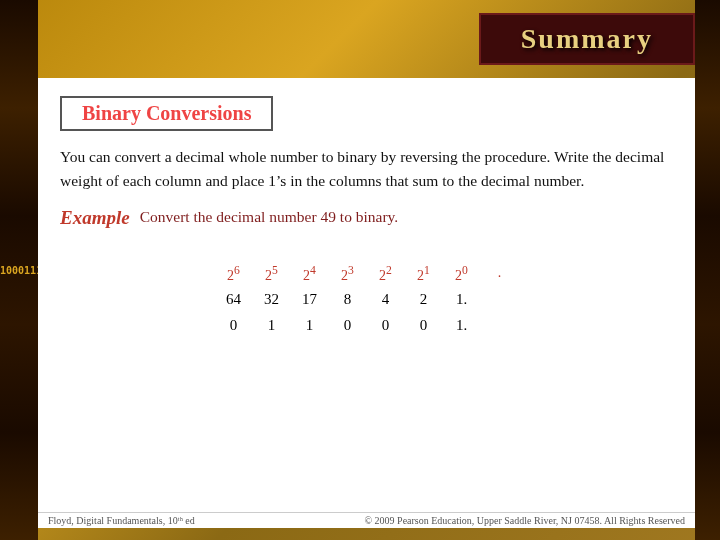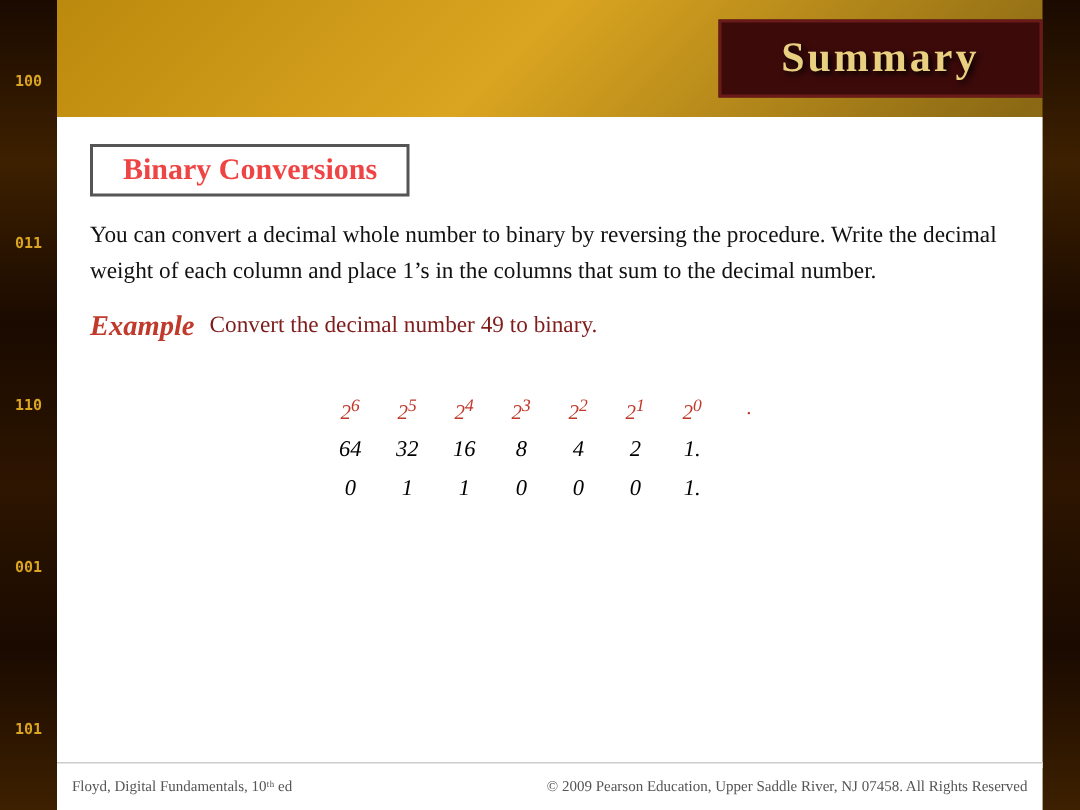--- a/index.html
+++ b/index.html
@@ -23,21 +23,21 @@
     }
 
     
     .side-strip-left {
       position: absolute;
       left: 0; top: 0; bottom: 0;
       width: 38px;
       background: linear-gradient(180deg, #1a0a00 0%, #3d2000 20%, #1a0a00 40%, #2d1500 60%, #1a0a00 80%, #3d2000 100%);
       z-index: 1;
       display: flex;
-      flex-direction: column;
+      flex-direction: row;
       align-items: center;
       justify-content: space-around;
       color: #c8a050;
       font-family: monospace;
       font-size: 11px;
       font-weight: bold;
     }
 
     .side-strip-right {
       position: absolute;
@@ -162,41 +162,40 @@
       margin: 6px auto 8px auto;
       display: block;
       width: fit-content;
     }
 
     .powers-row {
       display: flex;
       gap: 0;
       justify-content: flex-end;
       font-size: 15px;
-      font-style: italic;
     }
 
     .powers-row .cell {
       width: 38px;
       text-align: center;
       line-height: 1.7;
     }
 
     .powers-row.red {
       color: #c0392b;
       font-size: 14px;
     }
 
     
     .footer-bar {
       position: absolute;
-      bottom: 0;
+      bottom: 12px;
       left: 38px;
       right: 25px;
-      height: 32px;
+      height: 16px;
       background: white;
       border-top: 1px solid #ccc;
       z-index: 2;
       display: flex;
       align-items: center;
       justify-content: space-between;
       padding: 0 10px;
       font-size: 10px;
       color: #555;
     }
@@ -274,21 +273,21 @@
       <span class="cell">2<sup>4</sup></span>
       <span class="cell">2<sup>3</sup></span>
       <span class="cell">2<sup>2</sup></span>
       <span class="cell">2<sup>1</sup></span>
       <span class="cell">2<sup>0</sup></span>
       <span class="cell">.</span>
     </div>
     <div class="powers-row">
       <span class="cell">64</span>
       <span class="cell">32</span>
-      <span class="cell">16</span>
+      <span class="cell">17</span>
       <span class="cell">8</span>
       <span class="cell">4</span>
       <span class="cell">2</span>
       <span class="cell">1.</span>
       <span class="cell"></span>
     </div>
     <div class="powers-row">
       <span class="cell">0</span>
       <span class="cell">1</span>
       <span class="cell">1</span>

